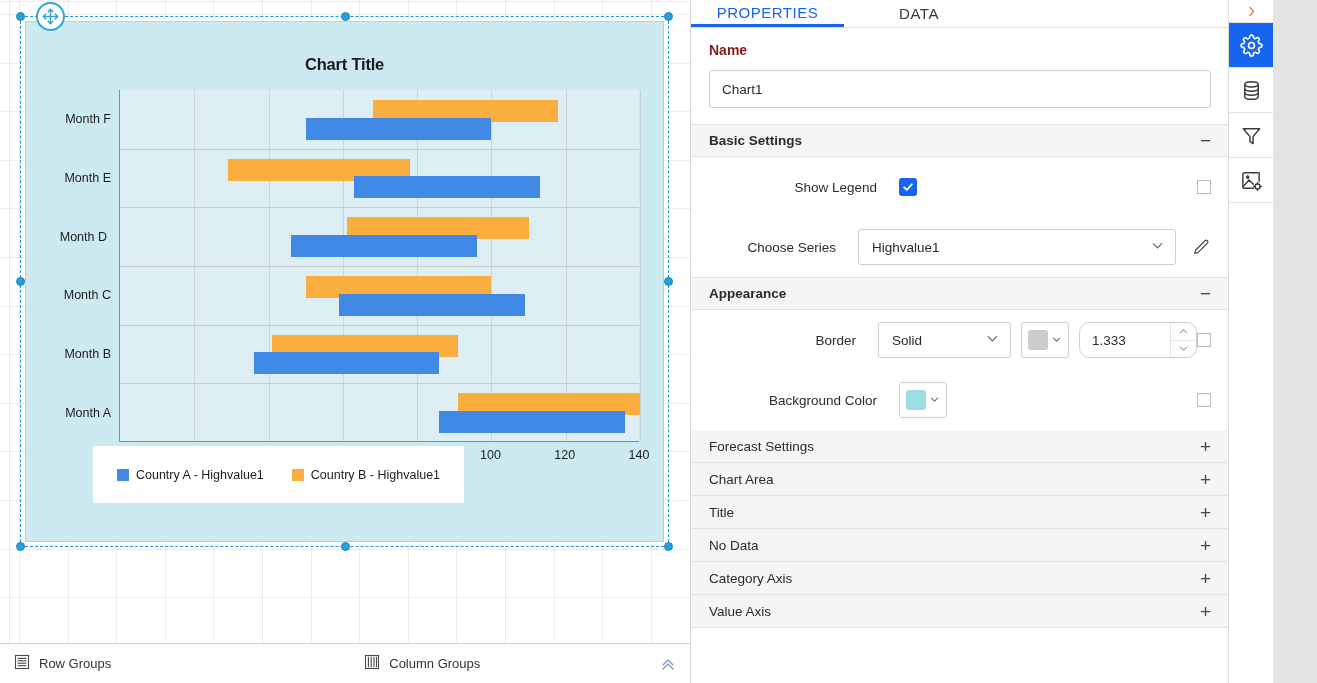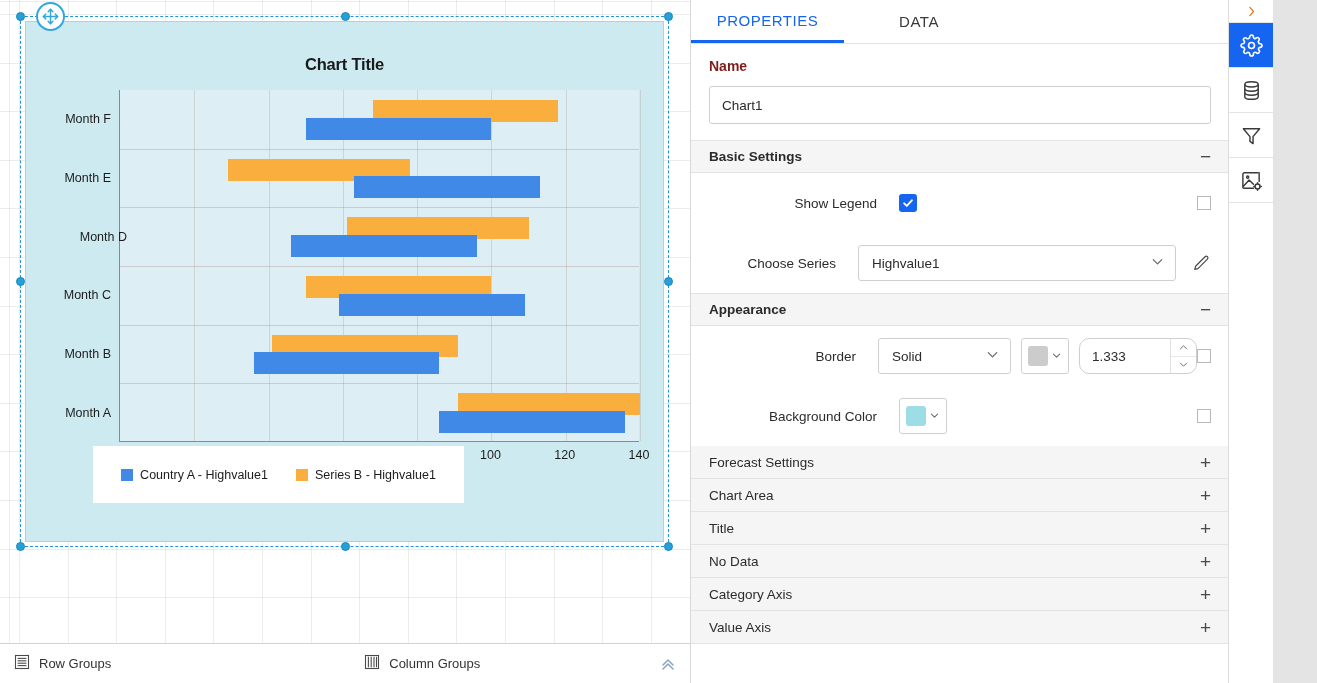--- a/index.html
+++ b/index.html
@@ -96,21 +96,21 @@
   #colgroups-item { margin-left: 253px; }
   #collapse-btn { margin-left: auto; margin-right: 14px; display: flex; }
 
   
   #panel {
     position: relative; width: 583px; height: 683px;
     background: #ffffff; border-left: 1px solid #d8d8d8;
     display: flex; flex-direction: column; overflow: hidden;
   }
   #tabs {
-    display: flex; height: 44px; border-bottom: 1px solid #e2e2e2;
+    display: flex; height: 28px; border-bottom: 1px solid #e2e2e2;
     flex: none; background: #fff;
   }
   .tab {
     display: flex; align-items: center; justify-content: center;
     font-size: 15px; letter-spacing: 0.5px; color: #3a3a3a;
     padding: 0 10px; cursor: pointer;
   }
   .tab.active { color: #1565f0; border-bottom: 3px solid #1565f0; font-weight: 500; }
   #tab-properties { width: 153px; }
   #tab-data { width: 150px; }
@@ -228,41 +228,41 @@
             <div class="bar b" style="left: 338px; width: 182px; top: 303.307px; background: rgb(249, 174, 61);"></div>
             <div class="bar a" style="left: 185.714px; width: 185.714px; top: 27.5733px; background: rgb(65, 137, 230);"></div>
             <div class="bar a" style="left: 234px; width: 185.714px; top: 86.24px; background: rgb(65, 137, 230);"></div>
             <div class="bar a" style="left: 170.857px; width: 185.714px; top: 144.907px; background: rgb(65, 137, 230);"></div>
             <div class="bar a" style="left: 219.143px; width: 185.714px; top: 203.573px; background: rgb(65, 137, 230);"></div>
             <div class="bar a" style="left: 133.714px; width: 185.714px; top: 262.24px; background: rgb(65, 137, 230);"></div>
             <div class="bar a" style="left: 319.429px; width: 185.714px; top: 320.907px; background: rgb(65, 137, 230);"></div>
           </div>
       <div class="cat-label" style="top: 97.3333px; right: 554px;">Month F</div>
           <div class="cat-label" style="top: 156px; right: 554px;">Month E</div>
-          <div class="cat-label" style="top: 214.667px; right: 538px;">Month D</div>
+          <div class="cat-label" style="top: 214.667px; right: 558px;">Month D</div>
           <div class="cat-label" style="top: 273.333px; right: 554px;">Month C</div>
           <div class="cat-label" style="top: 332px; right: 554px;">Month B</div>
           <div class="cat-label" style="top: 390.667px; right: 554px;">Month A</div>
           <div class="val-label" style="left: 93px;">0</div>
           <div class="val-label" style="left: 167.286px;">20</div>
           <div class="val-label" style="left: 241.571px;">40</div>
           <div class="val-label" style="left: 315.857px;">60</div>
           <div class="val-label" style="left: 390.143px;">80</div>
           <div class="val-label" style="left: 464.429px;">100</div>
           <div class="val-label" style="left: 538.714px;">120</div>
           <div class="val-label" style="left: 613px;">140</div>
         </div>
       <div id="legend">
           <div class="legend-item">
             <span class="legend-swatch" style="background: rgb(65, 137, 230);"></span>
             <span class="legend-text">Country A - Highvalue1</span>
           </div>
           <div class="legend-item">
             <span class="legend-swatch" style="background: rgb(249, 174, 61);"></span>
-            <span class="legend-text">Series B - Highvalue1</span>
+            <span class="legend-text">Country B - Highvalue1</span>
           </div>
         </div>
     </div>
 
     <div class="sel-frame"></div>
     <div class="handle" style="left:16px;  top:12px;"></div>
     <div class="handle" style="left:341px; top:12px;"></div>
     <div class="handle" style="left:664px; top:12px;"></div>
     <div class="handle" style="left:16px;  top:277px;"></div>
     <div class="handle" style="left:664px; top:277px;"></div>

